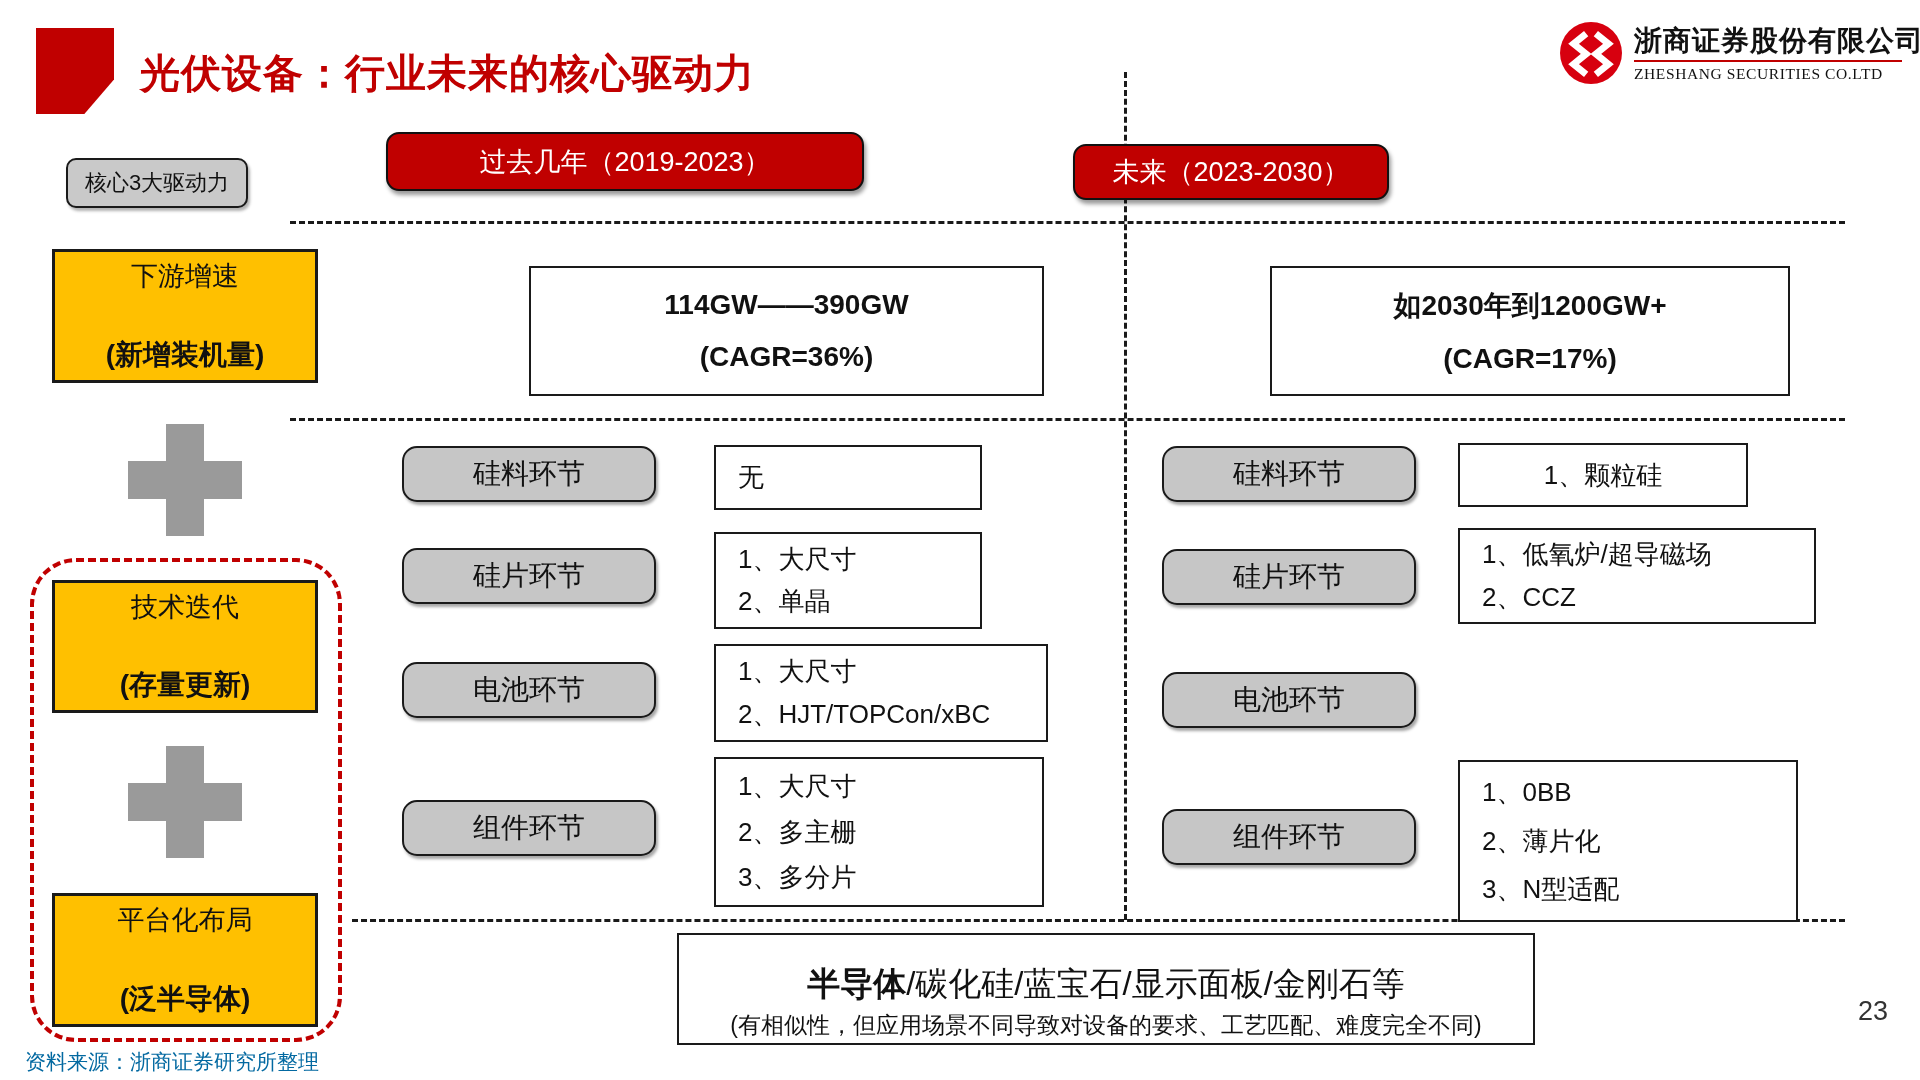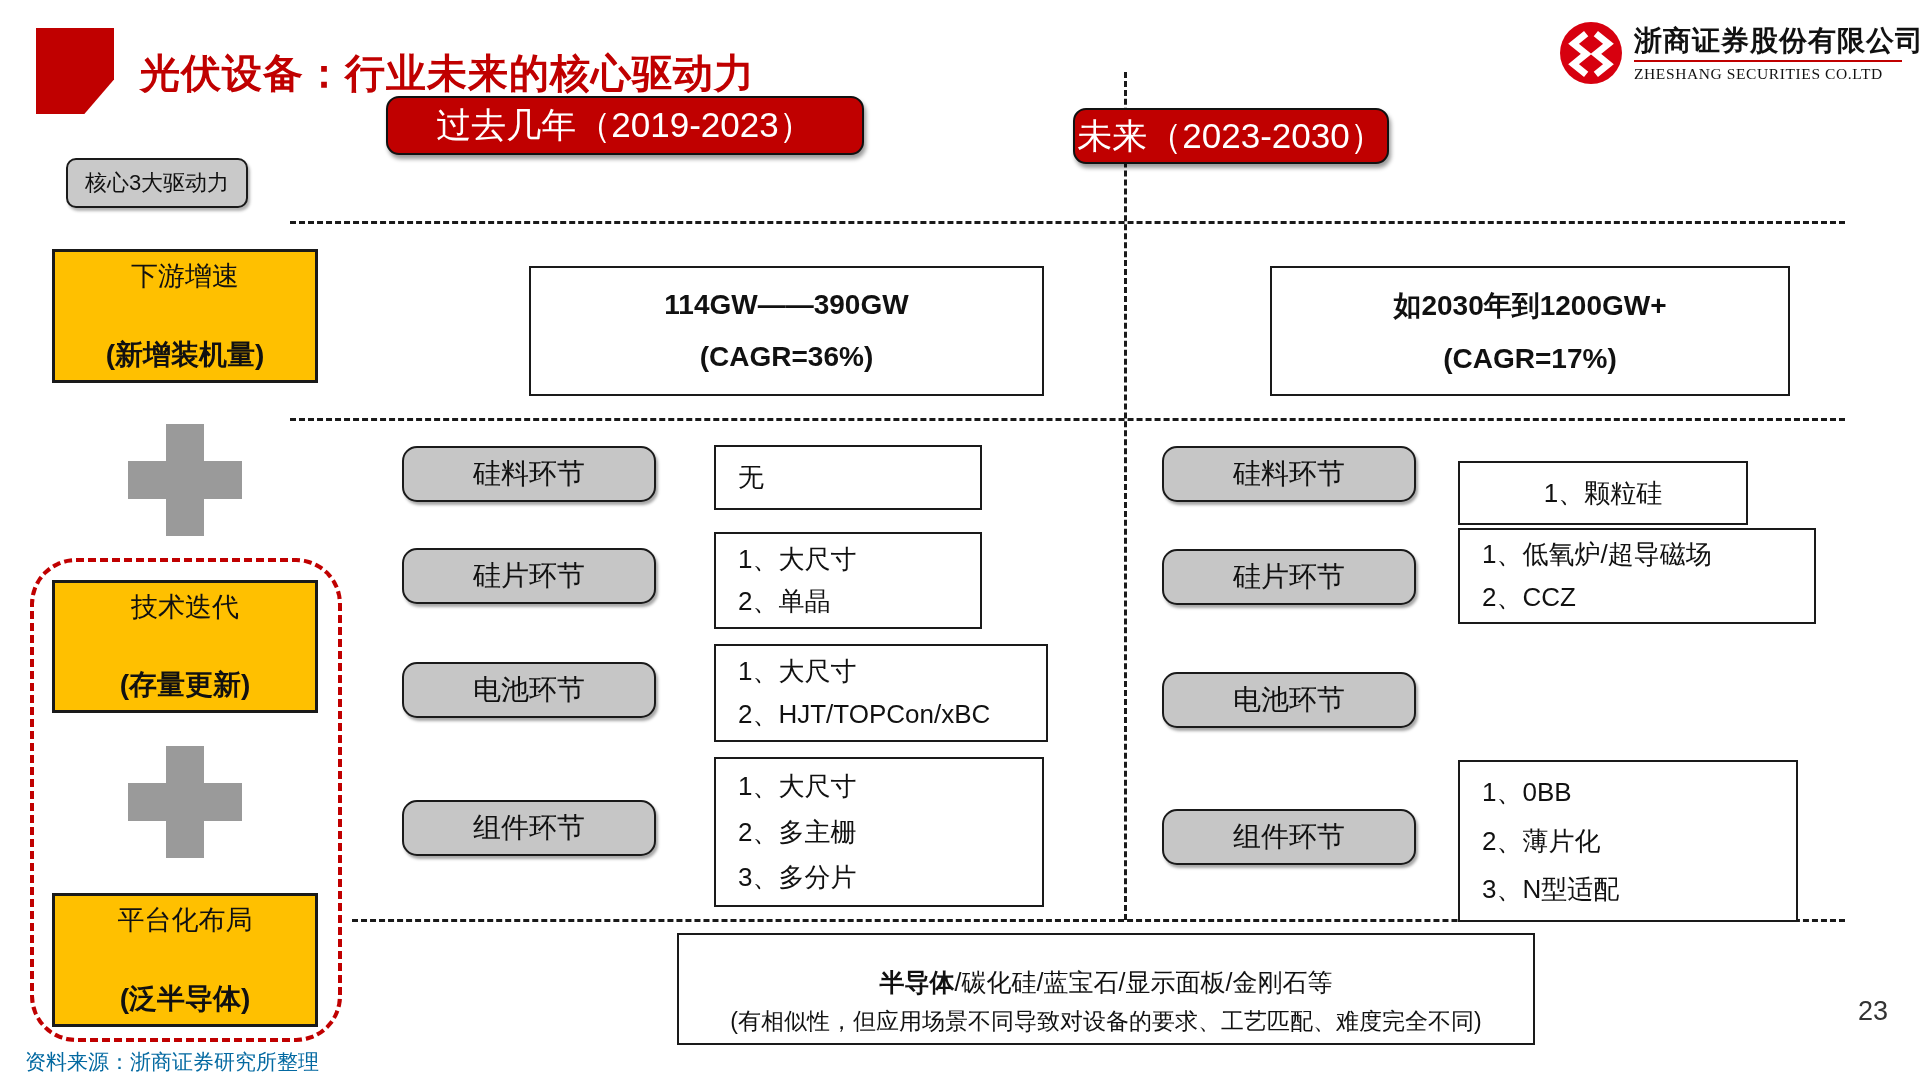--- a/index.html
+++ b/index.html
@@ -41,22 +41,22 @@
   .plus::before { content:""; position:absolute; left:0; top:37px; width:114px; height:38px; background:#9a9a9a; }
   .plus::after  { content:""; position:absolute; left:38px; top:0; width:38px; height:112px; background:#9a9a9a; }
   #plus1 { top:424px; }
   #plus2 { top:746px; }
 
   .red-dash-rect { position:absolute; left:30px; top:558px; width:312px; height:484px;
     border:4px dashed #C00000; border-radius:46px; }
 
   
   .col-header { position:absolute; background:#C00000; border:2.5px solid #111; border-radius:13px;
-    display:flex; align-items:center; justify-content:center; color:#fff; font-size:35px;
-    box-shadow:2px 4px 4px rgba(0,0,0,0.4); }
+    display:flex; align-items:center; justify-content:center; color:#fff; font-size:27px;
+    box-shadow:2px 4px 4px rgba(0,0,0,0.4);margin-top:36px; }
   #hdr-past { left:386px; top:96px; width:478px; height:59px; }
   #hdr-future { left:1073px; top:108px; width:316px; height:56px; }
 
   
   .growth-box { position:absolute; background:#fff; border:2.5px solid #1a1a1a;
     display:flex; flex-direction:column; justify-content:space-evenly; align-items:center;
     font-size:28px; font-weight:bold; color:#111; }
   #growth-past { left:529px; top:266px; width:515px; height:130px; }
   #growth-future { left:1270px; top:266px; width:520px; height:130px; }
 
@@ -75,30 +75,30 @@
 
   
   .item-box { position:absolute; background:#fff; border:2.5px solid #1a1a1a;
     display:flex; flex-direction:column; justify-content:space-evenly; align-items:flex-start;
     padding-left:22px; font-size:26px; color:#111; }
   .item-box.center { align-items:center; padding-left:0; }
   #b-m1 { left:714px; top:445px; width:268px; height:65px; }
   #b-m2 { left:714px; top:532px; width:268px; height:97px; }
   #b-m3 { left:714px; top:644px; width:334px; height:98px; }
   #b-m4 { left:714px; top:757px; width:330px; height:150px; }
-  #b-r1 { left:1458px; top:461px; width:290px; height:64px; }
+  #b-r1 { left:1458px; top:443px; width:290px; height:64px; }
   #b-r2 { left:1458px; top:528px; width:358px; height:96px; }
   #b-r3 { left:1458px; top:628px; width:334px; height:128px; }
   #b-r4 { left:1458px; top:760px; width:340px; height:162px; }
 
   
   .foot-box { position:absolute; left:677px; top:933px; width:858px; height:112px; background:#fff;
     border:2.5px solid #1a1a1a; display:flex; flex-direction:column; justify-content:space-evenly;
     align-items:center; color:#111; }
-  .foot-box .fl1 { font-size:25px;margin-top:25px; }
+  .foot-box .fl1 { font-size:33px;margin-top:25px; }
   .foot-box .fl1 b { font-weight:bold; }
   .foot-box .fl2 { font-size:23px; }
 
   .source-text { position:absolute; left:25px; top:1048px; font-size:21px; color:#0369a1; }
   .page-num { position:absolute; left:1858px; top:996px; font-size:27px; color:#333; }
 </style>
 </head>
 <body>
 
 <div id="slide">

